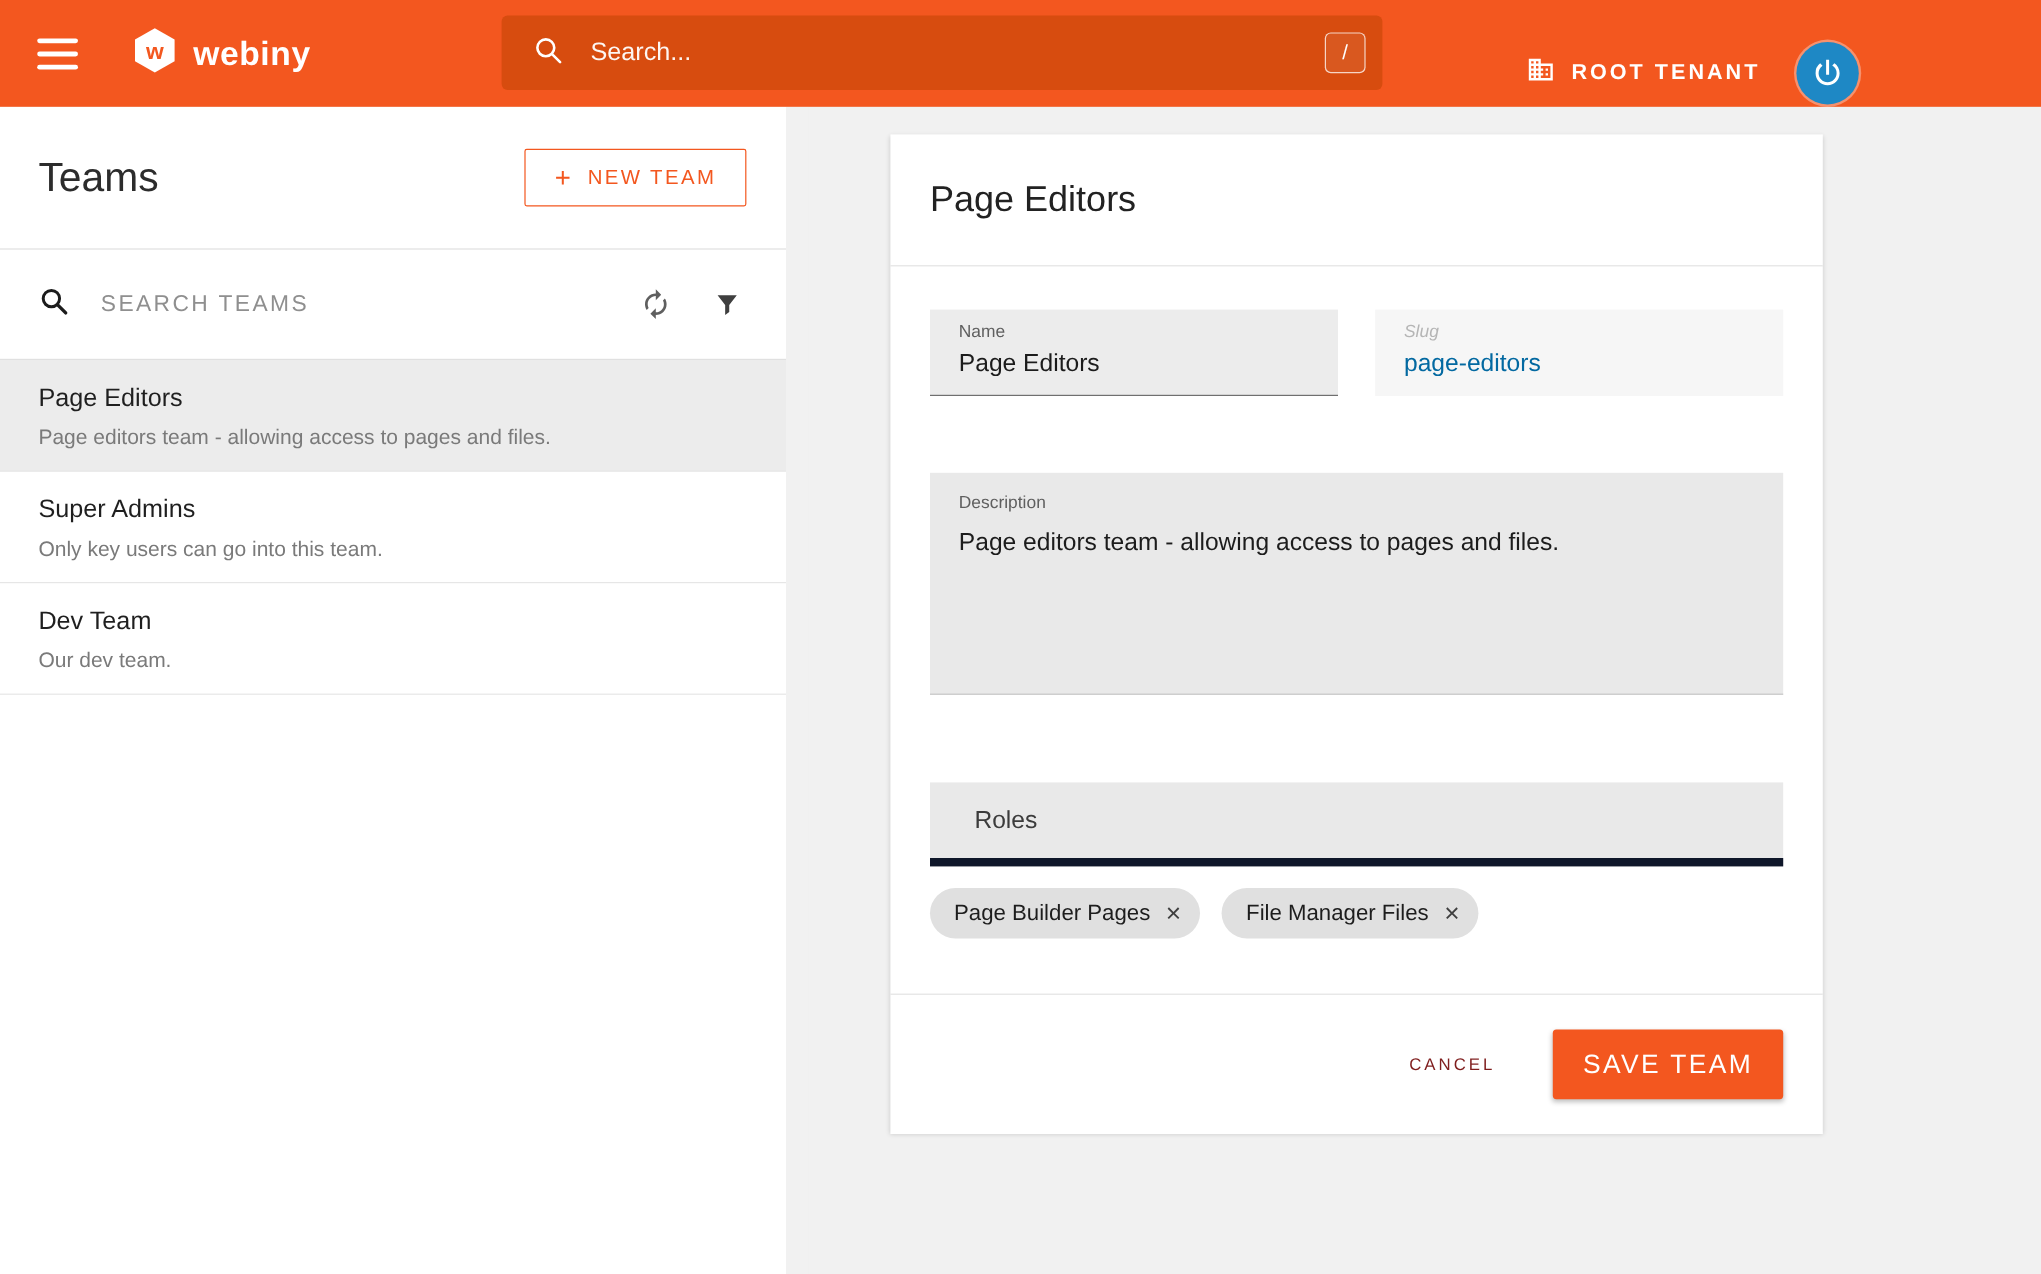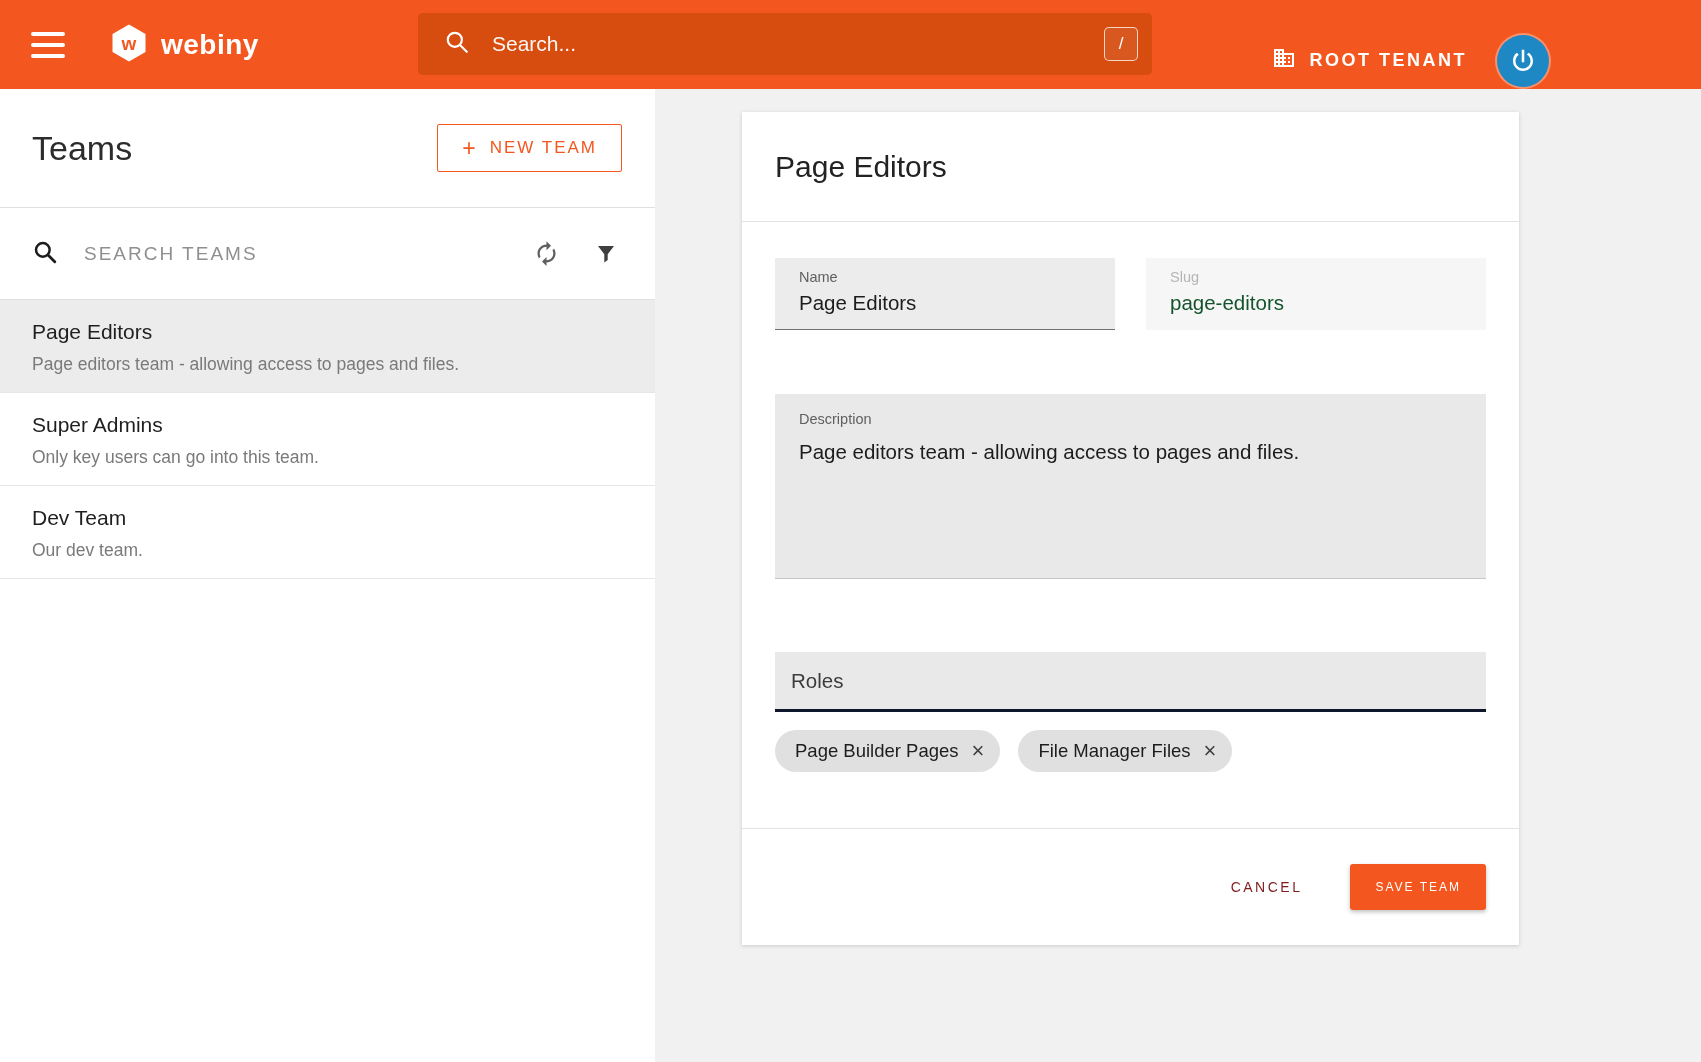--- a/index.html
+++ b/index.html
@@ -50,40 +50,40 @@
   .card-title { font-size:30px; font-weight:400; color:#222; }
   .card-body { flex:1; padding:36px 33px 0; }
 
   .field-row { display:flex; gap:31px; }
   .field { background:#ececec; }
   .field.half { width:341px; }
   .f-label { font-size:14.5px; color:#5f5f5f; padding:11px 24px 0; }
   .f-value { font-size:20.5px; color:#1c1c1c; padding:6px 24px 14px; }
   .name-field { border-bottom:1px solid #6f6f6f; cursor:text; }
   .slug-field { background:#f6f6f6; }
-  .slug-field .f-label { color:#b5b5b5; }
-  .slug-field .f-value { color:#14532d; }
+  .slug-field .f-label { color:#b5b5b5;font-style:italic; }
+  .slug-field .f-value { color:#0369a1; }
 
   .desc-field { margin-top:64px; height:185px; background:#e9e9e9; border-bottom:1px solid #c6c6c6; cursor:text; }
   .desc-field .f-label { padding-top:17px; }
   .desc-field .f-value { padding-top:13px; }
 
-  .roles-field { margin-top:73px; height:60px; background:#e9e9e9; border-bottom:3px solid #0f172a;
-      display:flex; align-items:center; padding:0 16px; cursor:pointer; }
+  .roles-field { margin-top:73px; height:70px; background:#e9e9e9; border-bottom:7px solid #0f172a;
+      display:flex; align-items:center; padding:0 37px; cursor:pointer; }
   .roles-label { font-size:20.5px; color:#3c3c3c; }
 
   .chips { display:flex; gap:18px; margin-top:18px; }
   .chip { display:flex; align-items:center; gap:13px; background:#e0e0e0; height:42px; padding:0 16px 0 20px;
       border-radius:21px; font-size:18.5px; color:#1d1d1d; }
   .chip-x { font-size:22px; color:#3f3f3f; cursor:pointer; line-height:1; }
 
   .card-footer { border-top:1px solid #e3e3e3; height:117px; display:flex; align-items:center; justify-content:flex-end;
       padding:0 33px; gap:48px; }
   .cancel-btn { background:none; border:none; color:#7f1d1d; font-size:14px; letter-spacing:2.5px; }
-  .save-btn { background:#f3571f; border:none; color:#fff; font-size:12px; letter-spacing:2px; padding:16px 25px;
+  .save-btn { background:#f3571f; border:none; color:#fff; font-size:22px; letter-spacing:2px; padding:16px 25px;
       border-radius:3px; box-shadow:0 2px 4px rgba(0,0,0,.25); }
 </style>
 </head>
 <body>
 
 <header class="app-header">
   <div class="hamburger">
     <span></span>
       <span></span>
       <span></span>

